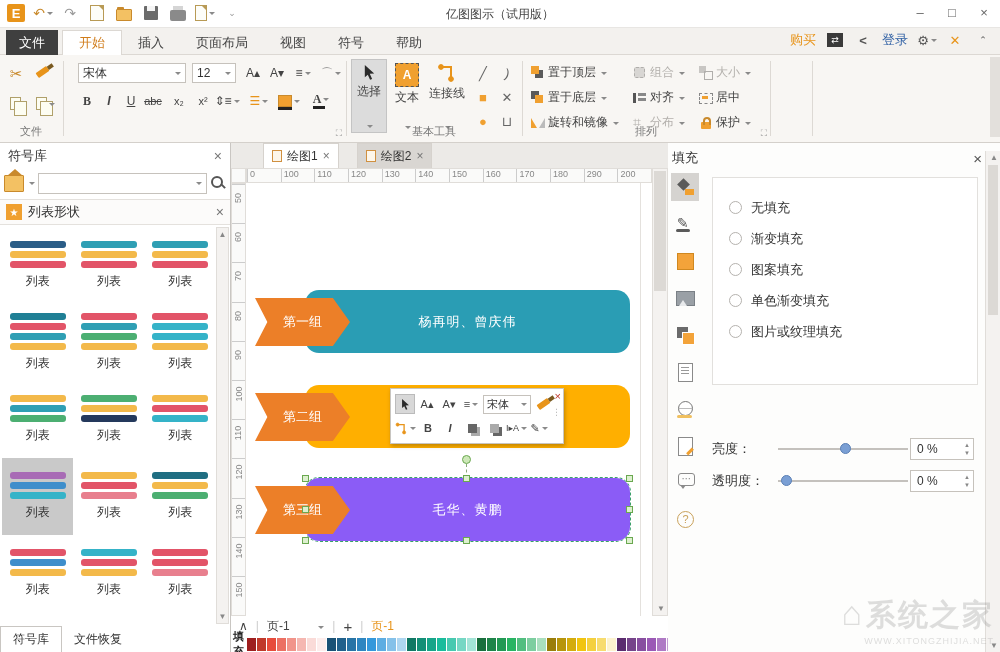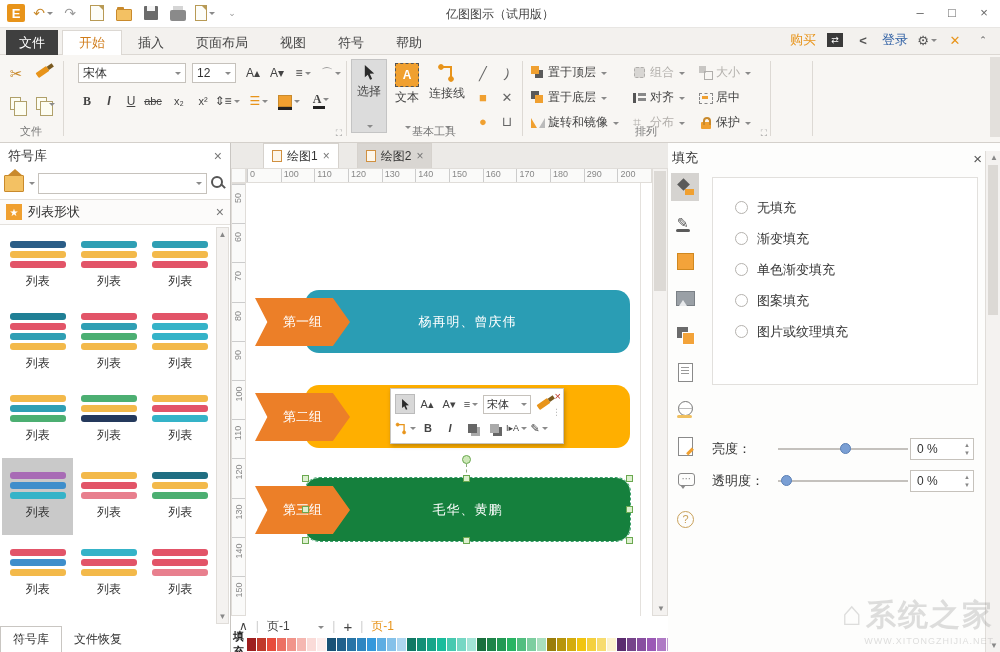--- a/index.html
+++ b/index.html
@@ -189,21 +189,21 @@
   .note-icon::before{content:"";position:absolute;left:2px;top:0;width:13px;height:17px;background:#fff;border:1px solid #8a8a8a;}
   .note-icon::after{content:"";position:absolute;left:5px;top:4px;width:8px;height:1px;background:#999;box-shadow:0 3px 0 #999,0 6px 0 #999;}
   .hyperlink-icon::before{content:"";position:absolute;left:2px;top:1px;width:13px;height:13px;border:1px solid #777;border-radius:50%;background:linear-gradient(#fff 45%,#bbb 46%,#bbb 54%,#fff 55%);}
   .hyperlink-icon::after{content:"";position:absolute;left:1px;bottom:0;width:15px;height:3px;background:#f0c060;border-radius:2px;}
   .doc-edit-icon::before{content:"";position:absolute;left:2px;top:0;width:13px;height:17px;background:#fff;border:1px solid #8a8a8a;}
   .doc-edit-icon::after{content:"";position:absolute;right:0;bottom:2px;width:8px;height:3px;background:#f0a030;transform:rotate(-45deg);}
   .comment-icon::before{content:"⋯";position:absolute;left:2px;top:-1px;width:15px;height:11px;border:1px solid #8a8a8a;border-radius:3px;color:#8a8a8a;font-size:10px;text-align:center;line-height:9px;}
   .comment-icon::after{content:"";position:absolute;left:4px;top:11px;border:3px solid transparent;border-top:4px solid #8a8a8a;}
   .help-icon::before{content:"?";position:absolute;left:1px;top:0;width:15px;height:15px;border:1px solid #c9a15a;border-radius:50%;color:#c9a15a;font-size:11px;text-align:center;line-height:15px;}
   
-  #fill-box{position:absolute;left:44px;top:34px;right:22px;height:208px;background:#fff;border:1px solid #e2e0dd;padding:14px 0 0 22px;text-align:center;}
+  #fill-box{position:absolute;left:44px;top:34px;right:22px;height:208px;background:#fff;border:1px solid #e2e0dd;padding:14px 0 0 16px;text-align:center;}
   .fopt{display:flex;align-items:center;gap:9px;height:31px;font-size:13px;color:#333;}
   .radio{width:13px;height:13px;border:1px solid #b5b2ae;border-radius:50%;position:relative;background:#fff;flex:none;}
   .radio.on::after{content:"";position:absolute;left:3px;top:3px;width:5px;height:5px;border-radius:50%;background:#6f6f6f;}
   .fp-row{position:absolute;left:44px;right:22px;height:24px;display:flex;align-items:center;font-size:13px;color:#333;}
   #color-row{top:256px;} #bright-row{top:294px;} #trans-row{top:326px;}
   .fp-label{width:62px;}
   .swatch-combo{position:absolute;right:4px;width:64px;height:20px;border:1px solid #c6c2bc;background:#fff;display:flex;align-items:center;padding:2px;gap:2px;}
   #color-swatch-inner{flex:1;height:14px;}
   .slider{position:relative;width:130px;height:20px;margin-left:4px;}
   .slider .track{position:absolute;left:0;right:0;top:9px;height:2px;background:#c4c1bd;}
@@ -653,21 +653,21 @@
 
       <div class="row1">
         <div class="shape-body" style="background: rgb(42, 157, 180);">杨再明、曾庆伟</div>
         <div class="banner" style="background: rgb(236, 127, 40);">第一组</div>
       </div>
       <div class="row2">
         <div class="shape-body" style="background: rgb(255, 175, 0);"></div>
         <div class="banner" style="background: rgb(236, 127, 40);">第二组</div>
       </div>
       <div class="row3">
-        <div class="shape-body" style="background: #15803d;">毛华、黄鹏</div>
+        <div class="shape-body" style="background: #8b5cf6;">毛华、黄鹏</div>
         <div class="banner" style="background: rgb(236, 127, 40);">第三组</div>
       </div>
 
       <div class="rot-line" style="left:220px;top:281px;height:14px;"></div>
       <div class="rot-handle" style="left:216px;top:272px;"></div>
       <div class="handle" style="left:56px;top:292px;"></div>
       <div class="handle" style="left:217px;top:292px;"></div>
       <div class="handle" style="left:380px;top:292px;"></div>
       <div class="handle" style="left:56px;top:323px;"></div>
       <div class="handle" style="left:380px;top:323px;"></div>
@@ -849,25 +849,25 @@
           <div class="fopt">
             <span class="radio"></span>
             <span>无填充</span>
           </div>
           <div class="fopt">
             <span class="radio"></span>
             <span>渐变填充</span>
           </div>
           <div class="fopt">
             <span class="radio"></span>
-            <span>单色渐变填充</span>
+            <span>图案填充</span>
           </div>
           <div class="fopt">
             <span class="radio"></span>
-            <span>图案填充</span>
+            <span>单色渐变填充</span>
           </div>
           <div class="fopt">
             <span class="radio"></span>
             <span>图片或纹理填充</span>
           </div>
         </div>
       </div>
 
     <div class="fp-row" id="bright-row">
       <span class="fp-label">亮度：</span>

